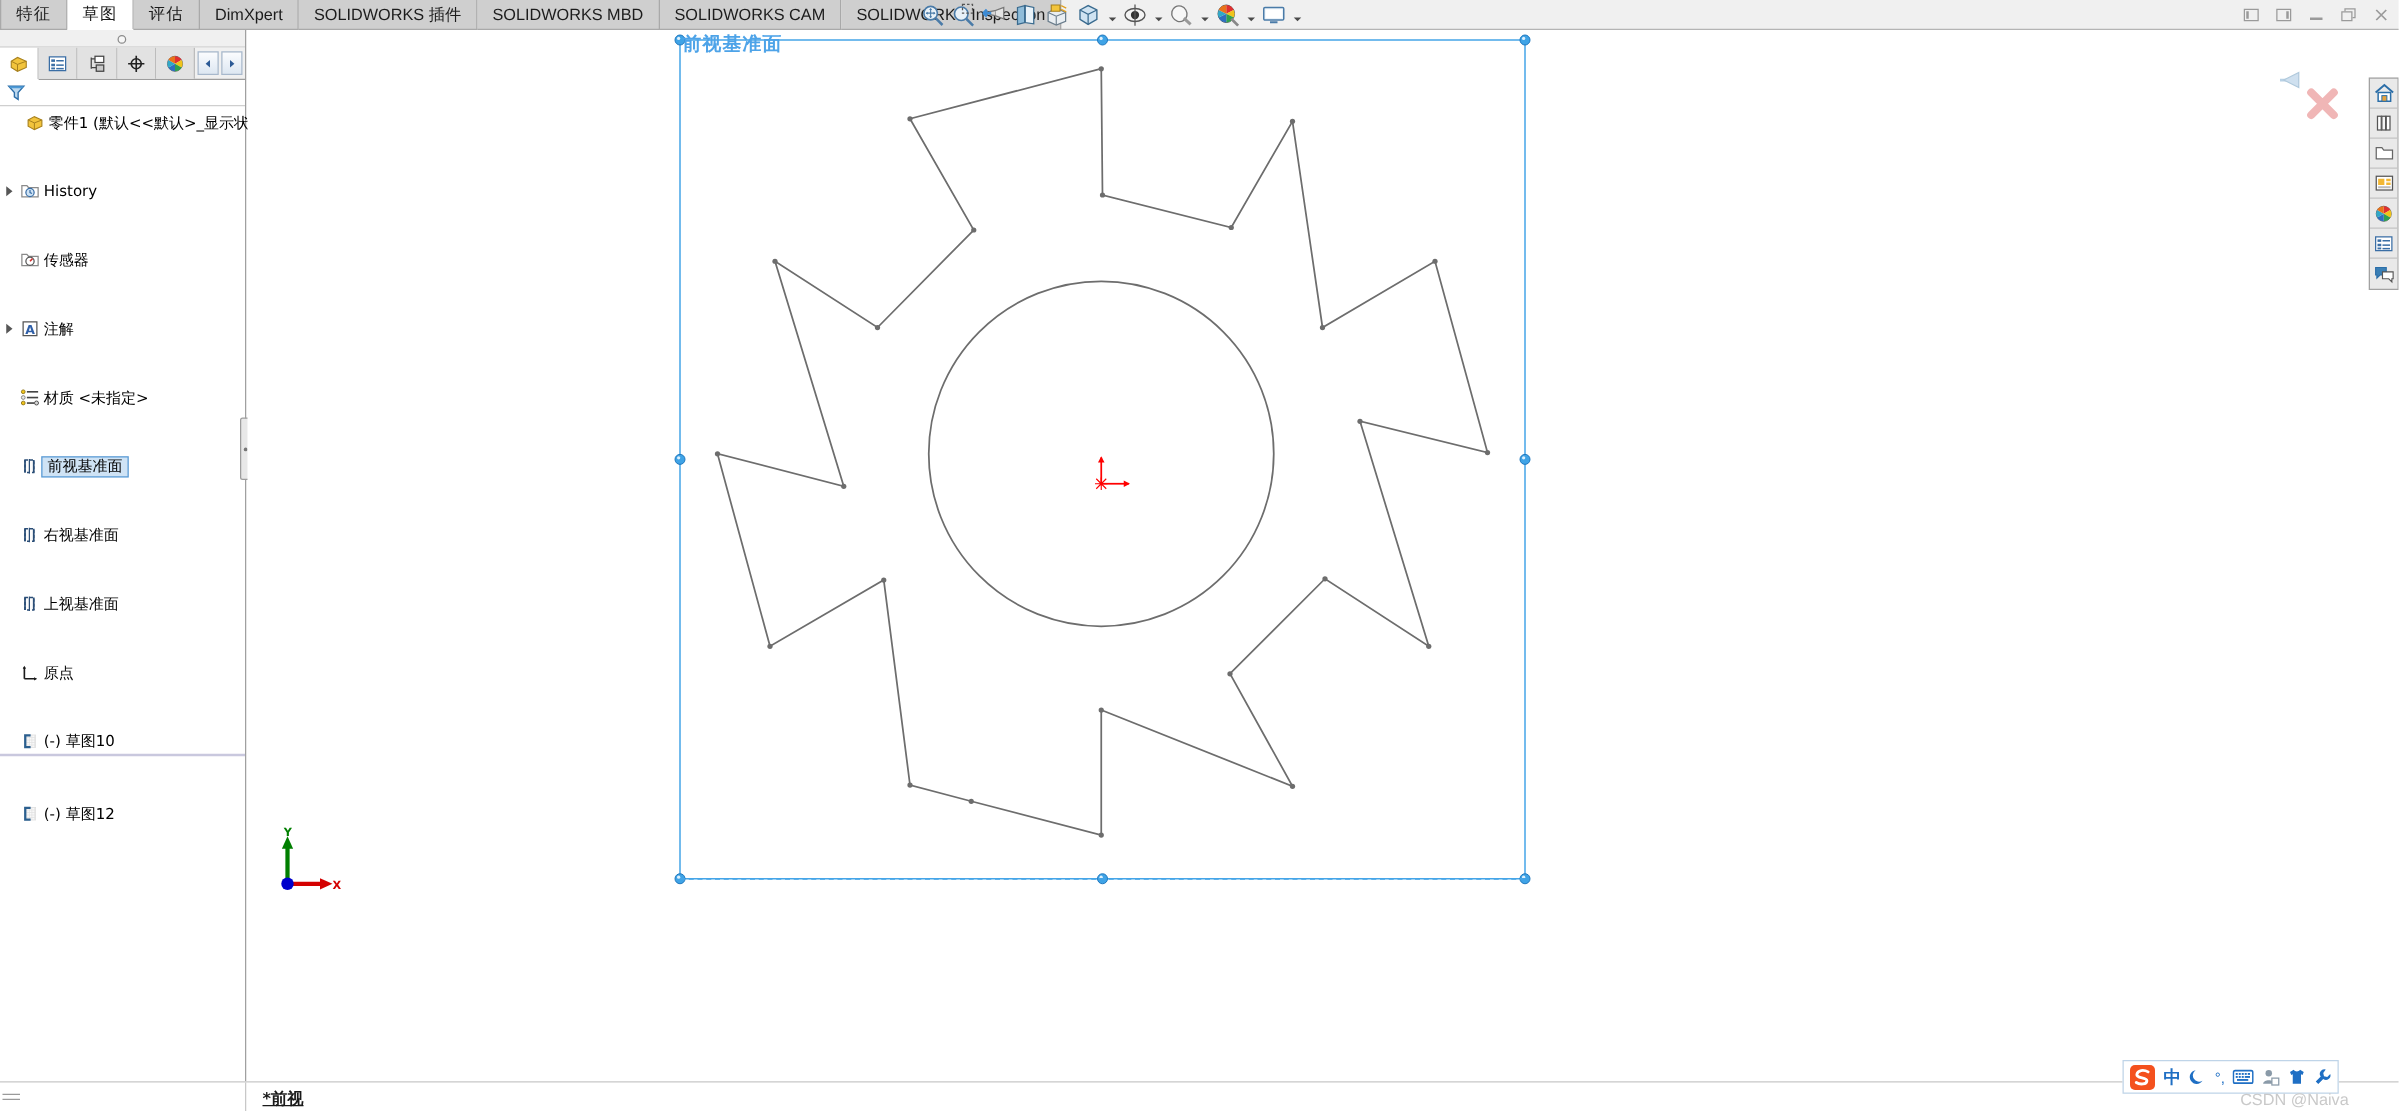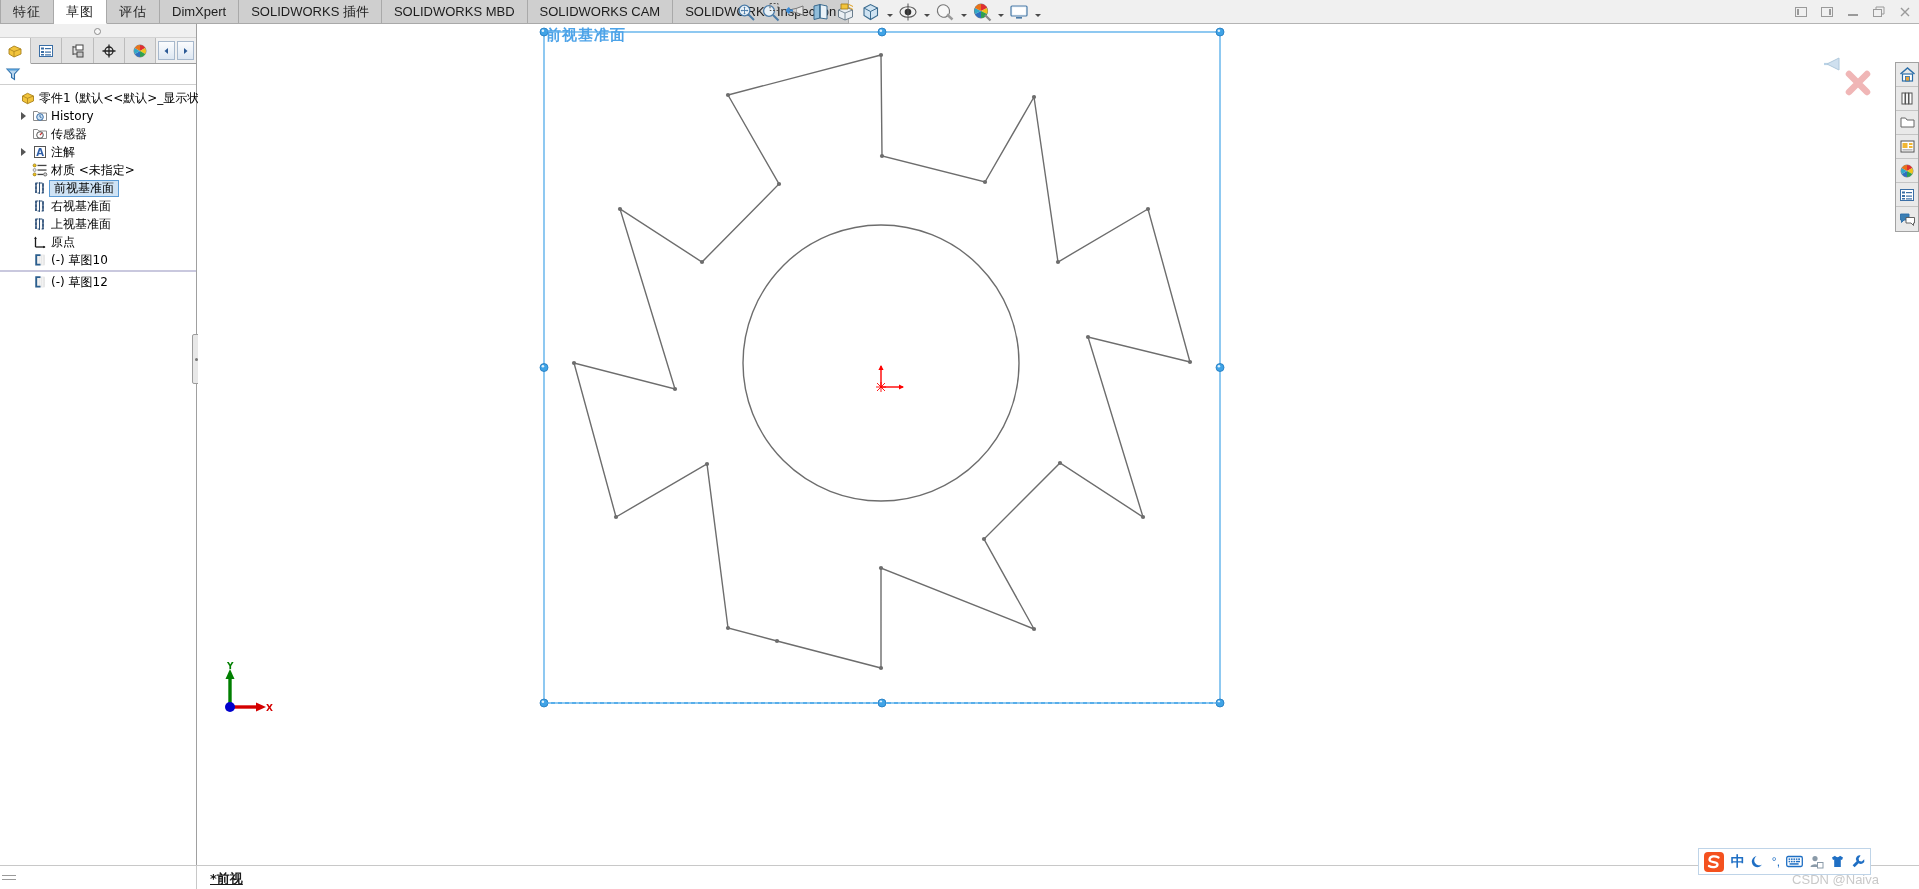--- a/index.html
+++ b/index.html
@@ -116,21 +116,21 @@
   .trow .exp i {
     width: 0; height: 0;
     border-top: 4px solid transparent; border-bottom: 4px solid transparent;
     border-left: 5px solid #565656;
   }
   .trow .ico { width: 19px; flex: 0 0 19px; display: flex; align-items: center; justify-content: center; }
   .trow .lbl { padding-left: 2px; font-size: 12px; color: #000; }
   .trow.sel .lbl {
     background: #cfe3f5; border: 1px solid #5b9bd5; padding: 0 4px; line-height: 15px;
   }
-  .trow.indent1 { padding-left: 16px; }
+  .trow.indent1 { padding-left: 0; margin-top: 37px; }
   .splitline {
     height: 2px; background: #c9c8de; margin: 1px 0;
   }
   .lp-grip {
     position: absolute; right: -4px; top: 310px; width: 8px; height: 50px;
     background: #e8e8e8; border: 1px solid #9d9d9d; border-radius: 2px;
   }
   .lp-grip .gdot {
     position: absolute; left: 2px; top: 23px; width: 3px; height: 3px; border-radius: 50%;
     background: #777;

